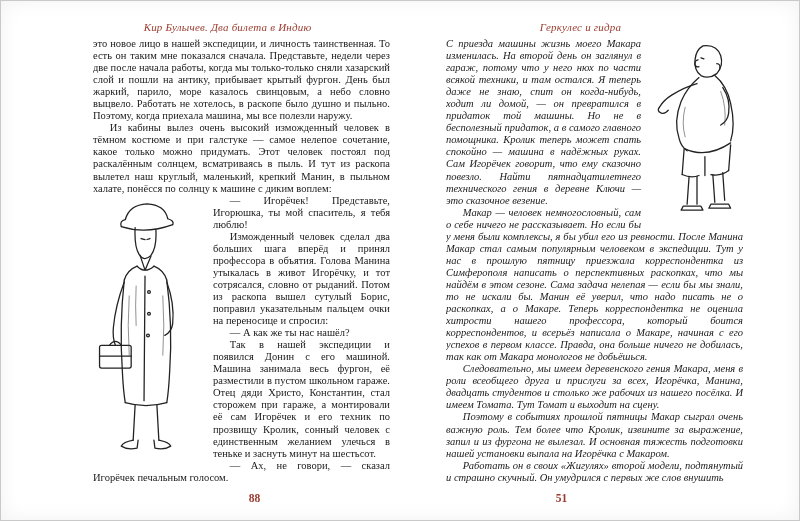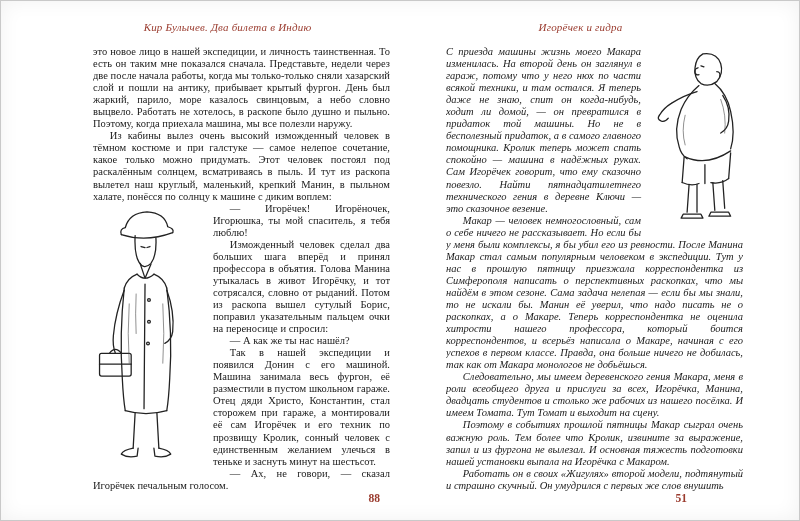--- a/index.html
+++ b/index.html
@@ -21,21 +21,21 @@
   .inner { position: absolute; top: 20px; bottom: 10px; }
   .page.left  .inner { left: 64px; right: 10px; }
   .page.right .inner { left: 18px; right: 56px; }
 
   .running-head {
     text-align: center;
     font-style: italic;
     font-size: 11px;
     letter-spacing: 0.2px;
     color: var(--accent);
-    margin-bottom: 13px;
+    margin-bottom: 5px;
     white-space: nowrap;
   }
 
   .text-block {
     font-size: 10.5px;
     line-height: 12.05px;
     text-align: justify;
     color: var(--ink);
     hyphens: auto;
     margin-left: 28px;
@@ -45,21 +45,21 @@
   .text-block p { margin: 0; text-indent: 1.6em; }
   .text-block p.noindent { text-indent: 0; }
 
   .illus { display: block; }
   .illus.tall  { float: left;  width: 112px; height: 262px; margin: 2px 10px 2px -2px; }
   .illus.stout { float: right; width: 92px;  height: 186px; margin: 0 0 4px 10px; }
 
   .pageno {
     position: absolute;
     left: 0; right: 0; bottom: 6px;
-    text-align: right;
+    text-align: center;
     font-weight: bold;
     font-size: 11.5px;
     color: var(--accent);
   }
   .page.left .pageno { left: 64px; right: 10px; }
   .page.right .pageno { left: 18px; right: 56px; }
 
   svg .ink { fill: none; stroke: #222; stroke-width: 1.3; stroke-linecap: round; stroke-linejoin: round; }
   svg .fine { fill: none; stroke: #444; stroke-width: 0.6; stroke-linecap: round; }
 </style>
@@ -109,33 +109,33 @@
               <path d="M42,246 q-10,2 -12,6 q6,4 16,2 l1,-8"></path>
               <path d="M68,246 q10,2 12,6 q-6,4 -16,2 l-1,-8"></path>
             </g>
             <g class="fine">
               <path d="M38,100 q-2,30 0,60"></path>
               <path d="M72,100 q2,30 0,60"></path>
               <path d="M45,90 q-1,20 0,40"></path>
             </g>
           </svg>
         </span>
-        <p>— Игорёчек! Игорёночек, Игорюшка, ты мой спаситель, я тебя люблю!</p>
+        <p>— Игорёчек! Представьте, Игорюшка, ты мой спаситель, я тебя люблю!</p>
         <p>Изможденный человек сделал два больших шага вперёд и принял профессора в объятия. Голова Манина утыкалась в живот Игорёчку, и тот сотрясался, словно от рыданий. Потом из раскопа вышел сутулый Борис, поправил указательным пальцем очки на переносице и спросил:</p>
         <p>— А как же ты нас нашёл?</p>
         <p>Так в нашей экспедиции и появился Донин с его машиной. Машина занимала весь фургон, её разместили в пустом школьном гараже. Отец дяди Христо, Константин, стал сторожем при гараже, а монтировали её сам Игорёчек и его техник по прозвищу Кролик, сонный человек с единственным желанием улечься в теньке и заснуть минут на шестьсот.</p>
         <p>— Ах, не говори, — сказал Игорёчек печальным голосом.</p>
       </div>
       <div class="pageno">88</div>
     </div>
   </div>
 
   <div class="page right">
     <div class="inner">
-      <div class="running-head">Игорёчек и гидра</div>
+      <div class="running-head">Геркулес и гидра</div>
       <div class="text-block">
         <span class="illus stout">
           <svg viewBox="0 0 92 188" width="92" height="186" aria-hidden="true">
             <g class="ink">
 
               <path d="M52,8 Q66,6 70,18 Q73,28 66,36 Q58,42 50,38 Q43,33 44,22 Q45,12 52,8"></path>
               <path d="M47,22 q-4,1 -3,5 q1,3 4,2"></path>
               <path d="M50,20 l3,1"></path>
               <path d="M66,26 q4,0 3,5"></path>
 

